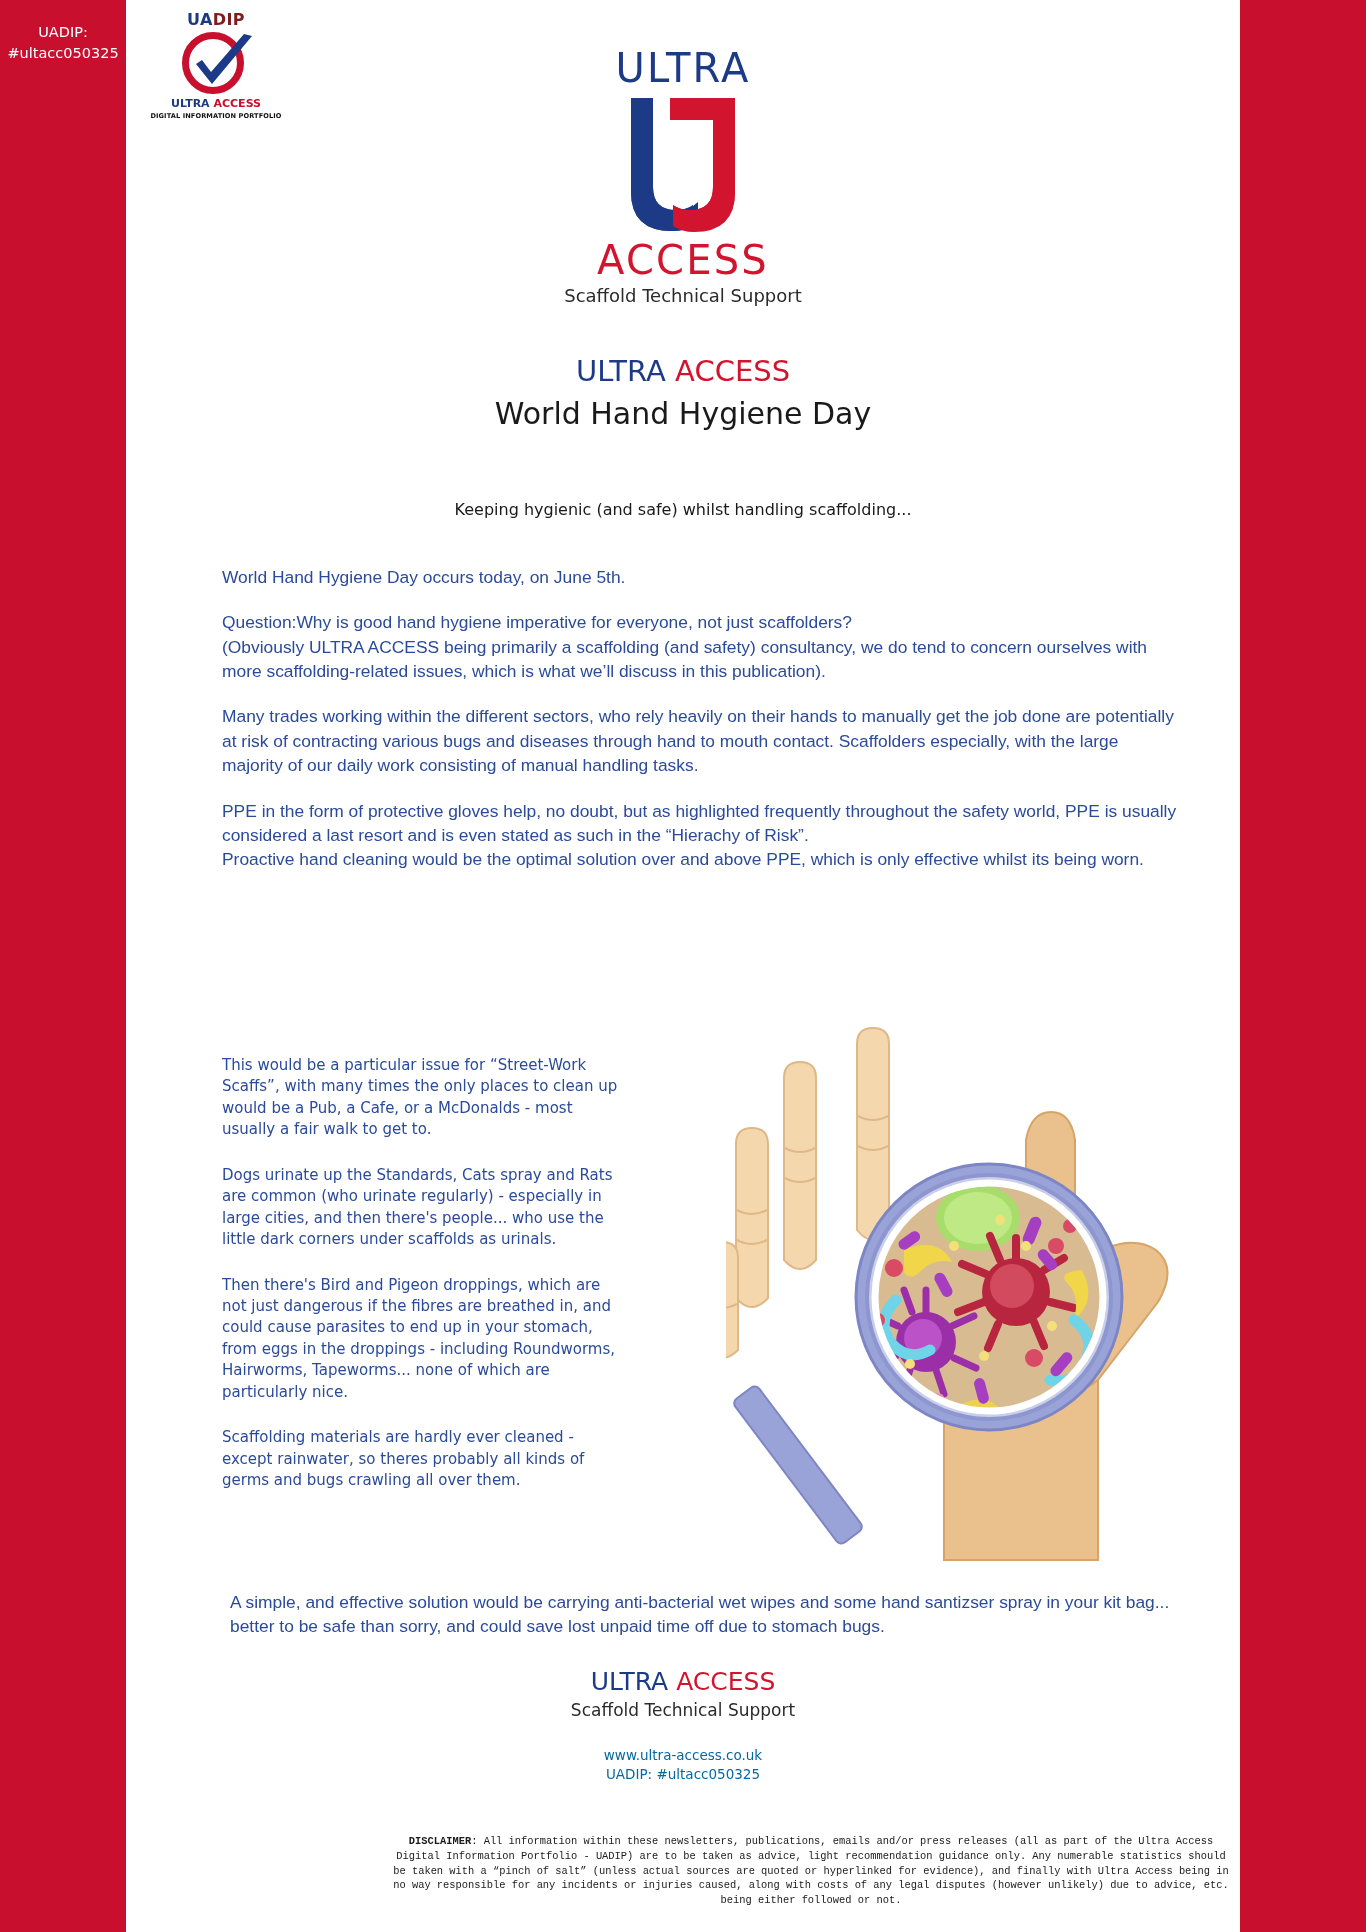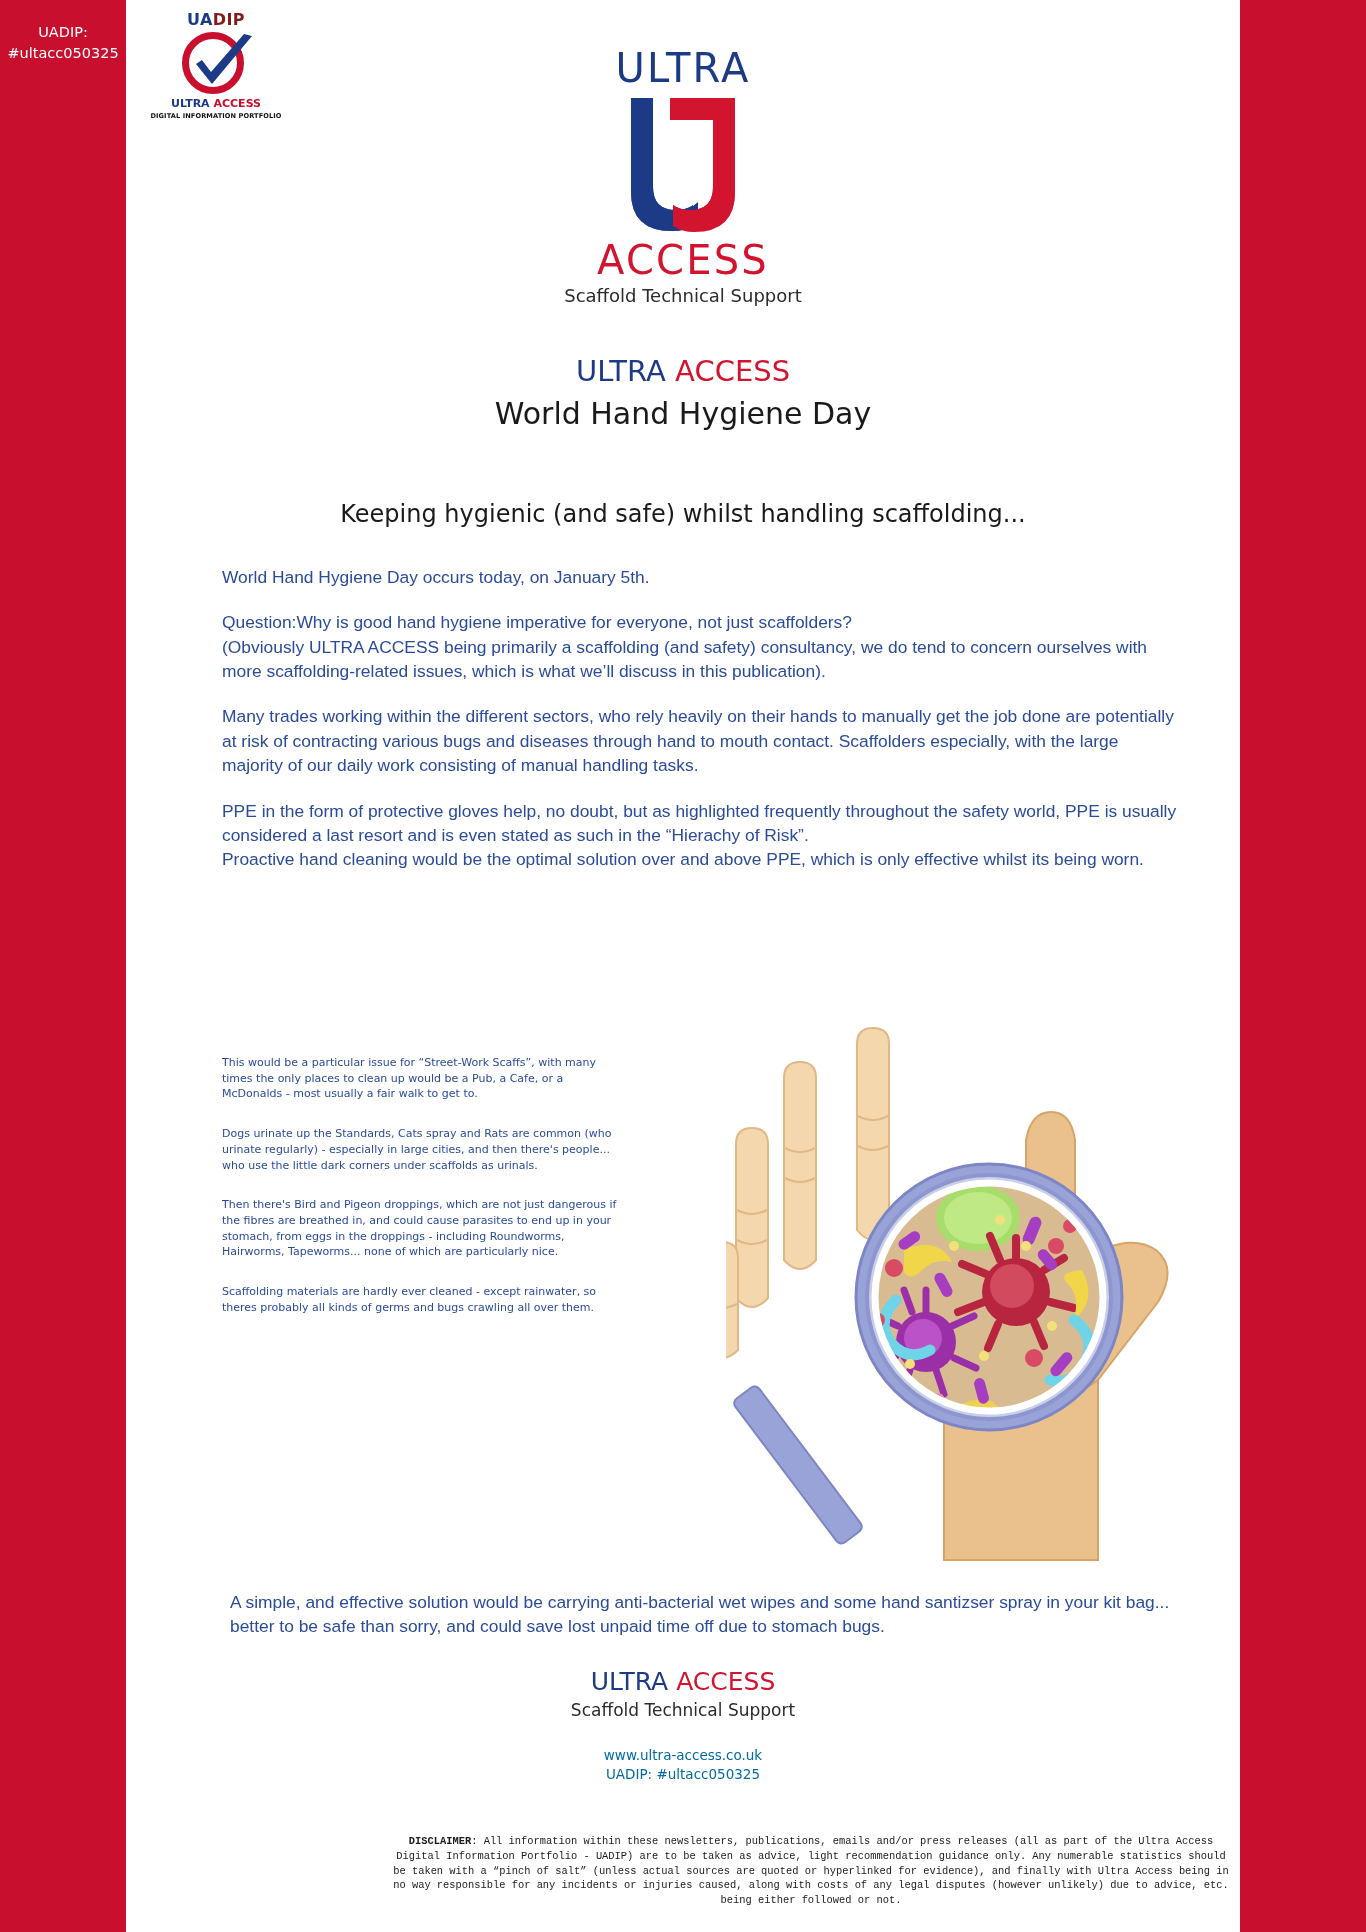--- a/index.html
+++ b/index.html
@@ -156,21 +156,21 @@
     color: #1a1a1a;
     margin-top: 8px;
     font-weight: normal;
   }
   .subhead {
     position: absolute;
     left: 0;
     right: 0;
     top: 500px;
     text-align: center;
-    font-size: 24px;
+    font-size: 16px;
     color: #1a1a1a;
   }
 
   
   .body-copy {
     position: absolute;
     left: 96px;
     top: 565px;
     width: 960px;
     color: #2a4a9a;
@@ -182,21 +182,21 @@
   .body-copy p.tight { margin-bottom: 0; }
 
   
   .narrow-col {
     position: absolute;
     left: 96px;
     top: 1055px;
     width: 400px;
     color: #2a4a9a;
     font-family: "DejaVu Sans", sans-serif;
-    font-size: 11px;
+    font-size: 15px;
     line-height: 1.43;
   }
   .narrow-col p { margin: 0 0 24px 0; }
 
   .tail-copy {
     position: absolute;
     left: 96px;
     top: 1590px;
     width: 960px;
     color: #2a4a9a;
@@ -296,21 +296,21 @@
   </div>
 
   <div class="headline">
     <div class="headline-brand"><span class="hb-ultra">ULTRA </span><span class="hb-access">ACCESS</span></div>
     <div class="headline-title">World Hand Hygiene Day</div>
   </div>
 
   <div class="subhead">Keeping hygienic (and safe) whilst handling scaffolding...</div>
 
   <div class="body-copy">
-    <p>World Hand Hygiene Day occurs today, on January 5th.</p>
+    <p>World Hand Hygiene Day occurs today, on June 5th.</p>
     <p class="tight">Question:Why is good hand hygiene imperative for everyone, not just scaffolders?</p>
     <p>(Obviously ULTRA ACCESS being primarily a scaffolding (and safety) consultancy, we do tend to concern ourselves with more scaffolding-related issues, which is what we’ll discuss in this publication).</p>
     <p>Many trades working within the different sectors, who rely heavily on their hands to manually get the job done are potentially at risk of contracting various bugs and diseases through hand to mouth contact. Scaffolders especially, with the large majority of our daily work consisting of manual handling tasks.</p>
     <p class="tight">PPE in the form of protective gloves help, no doubt, but as highlighted frequently throughout the safety world, PPE is usually considered a last resort and is even stated as such in the “Hierachy of Risk”.</p>
     <p class="tight">Proactive hand cleaning would be the optimal solution over and above PPE, which is only effective whilst its being worn.</p>
   </div>
 
   <div class="narrow-col">
     <p>This would be a particular issue for “Street-Work Scaffs”, with many times the only places to clean up would be a Pub, a Cafe, or a McDonalds - most usually a fair walk to get to.</p>
     <p>Dogs urinate up the Standards, Cats spray and Rats are common (who urinate regularly) - especially in large cities, and then there's people... who use the little dark corners under scaffolds as urinals.</p>

